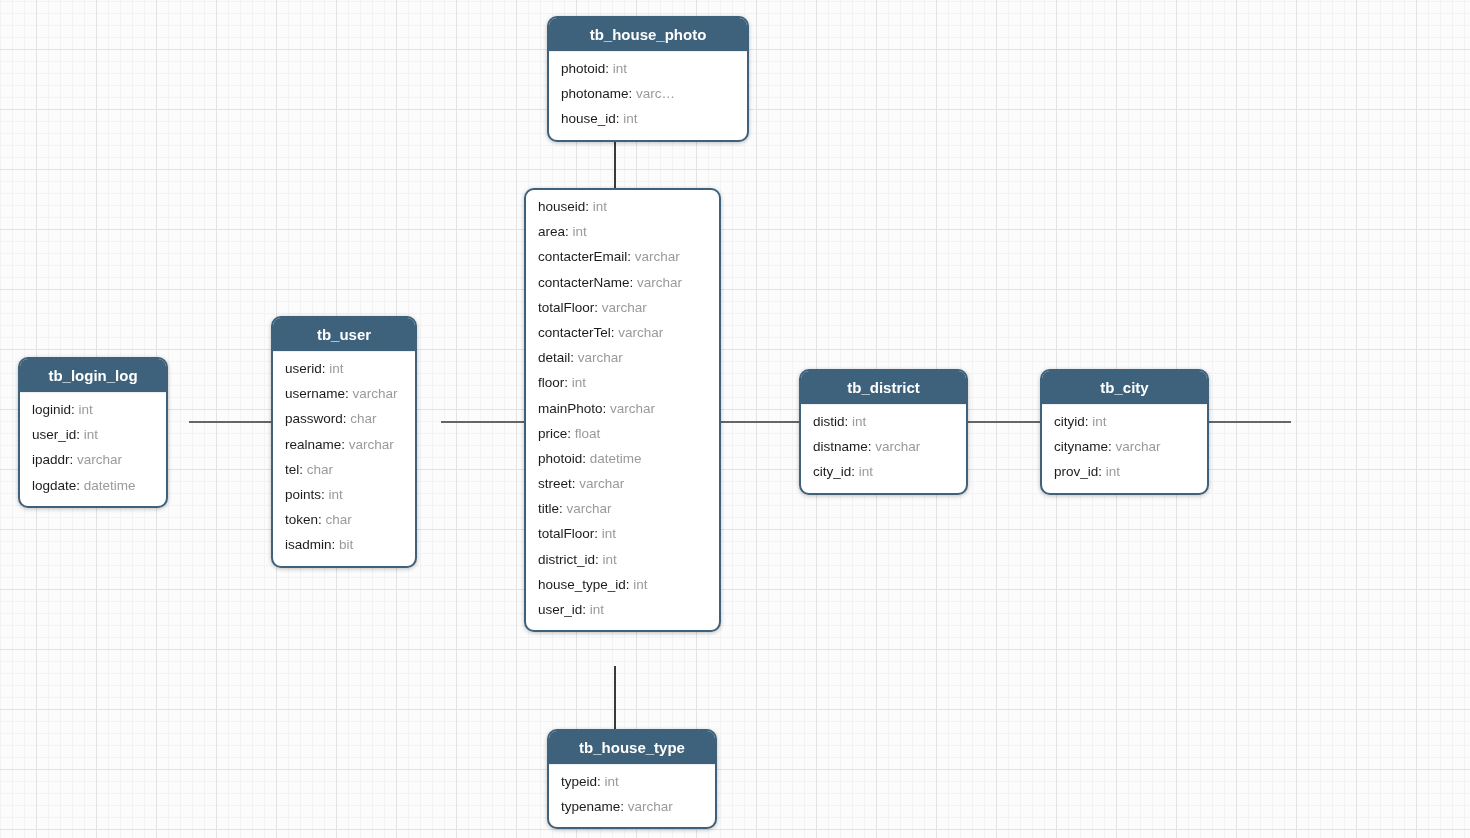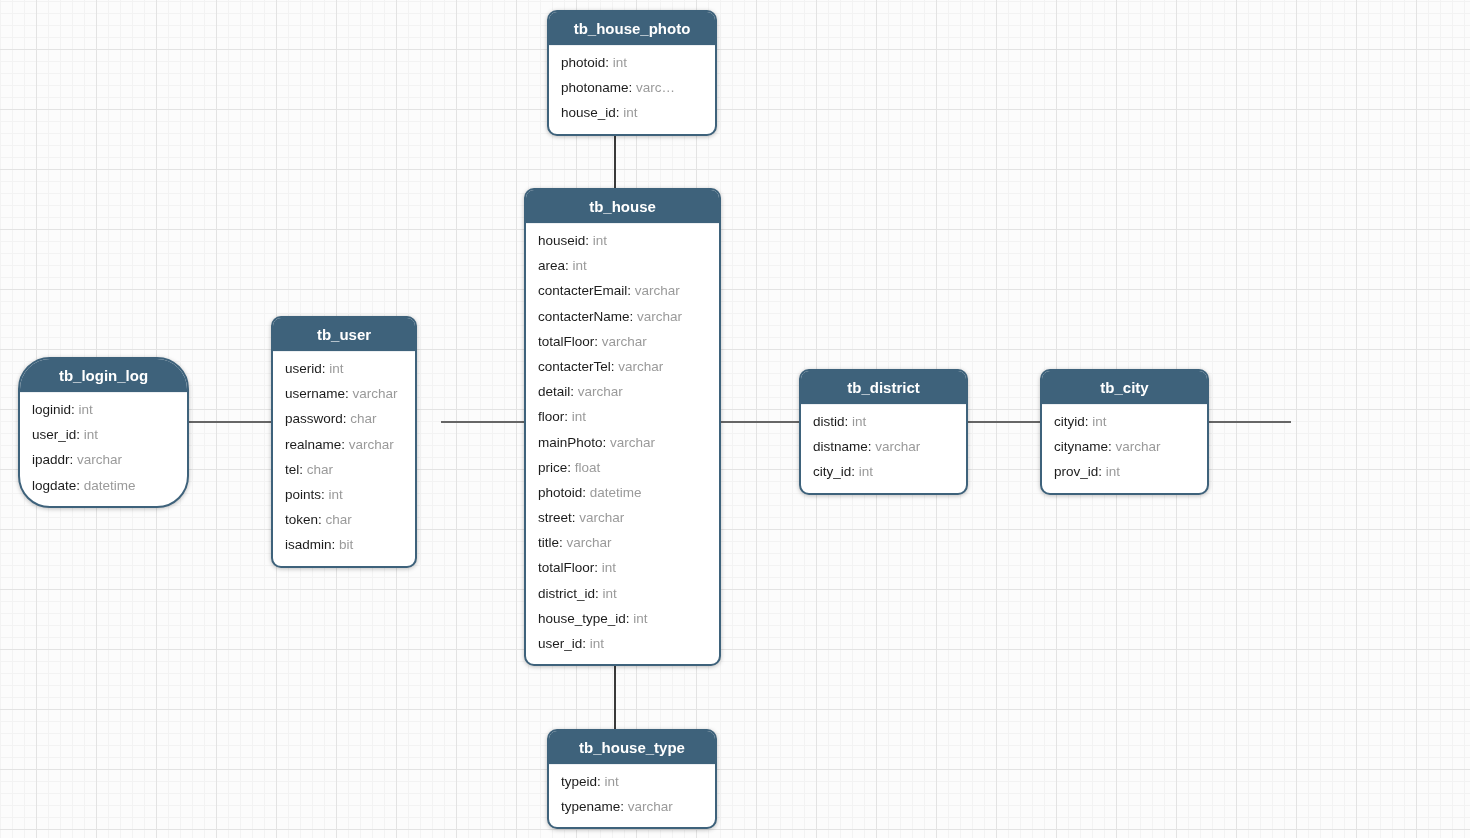--- a/index.html
+++ b/index.html
@@ -65,30 +65,29 @@
   .fname::after{content:": ";white-space:pre;}
   .ftype{color:var(--field-type);}
   .connector{position:absolute;z-index:1;}
   .connector.h{background:var(--connector-h);}
   .connector.v{background:var(--connector-v);}
 </style>
 </head>
 <body>
 
 <div class="canvas">
-    <div class="entity" style="left: 547px; top: 10px; width: 170px;">
+    <div class="entity" style="left: 547px; top: 16px; width: 202px;">
     <div class="ttl">tb_house_photo</div>
     <div class="tbody">
         <div class="row"><span class="fname">photoid</span><span class="ftype">int</span></div>
         <div class="row"><span class="fname">photoname</span><span class="ftype">varc…</span></div>
         <div class="row"><span class="fname">house_id</span><span class="ftype">int</span></div>
       </div>
   </div>
     <div class="entity" style="left: 524px; top: 188px; width: 197px;">
-    <div class="ttl">tb_house</div>
     <div class="tbody">
         <div class="row"><span class="fname">houseid</span><span class="ftype">int</span></div>
         <div class="row"><span class="fname">area</span><span class="ftype">int</span></div>
         <div class="row"><span class="fname">contacterEmail</span><span class="ftype">varchar</span></div>
         <div class="row"><span class="fname">contacterName</span><span class="ftype">varchar</span></div>
         <div class="row"><span class="fname">totalFloor</span><span class="ftype">varchar</span></div>
         <div class="row"><span class="fname">contacterTel</span><span class="ftype">varchar</span></div>
         <div class="row"><span class="fname">detail</span><span class="ftype">varchar</span></div>
         <div class="row"><span class="fname">floor</span><span class="ftype">int</span></div>
         <div class="row"><span class="fname">mainPhoto</span><span class="ftype">varchar</span></div>
@@ -108,21 +107,21 @@
         <div class="row"><span class="fname">userid</span><span class="ftype">int</span></div>
         <div class="row"><span class="fname">username</span><span class="ftype">varchar</span></div>
         <div class="row"><span class="fname">password</span><span class="ftype">char</span></div>
         <div class="row"><span class="fname">realname</span><span class="ftype">varchar</span></div>
         <div class="row"><span class="fname">tel</span><span class="ftype">char</span></div>
         <div class="row"><span class="fname">points</span><span class="ftype">int</span></div>
         <div class="row"><span class="fname">token</span><span class="ftype">char</span></div>
         <div class="row"><span class="fname">isadmin</span><span class="ftype">bit</span></div>
       </div>
   </div>
-    <div class="entity" style="left: 18px; top: 357px; width: 171px; border-radius: 32px;">
+    <div class="entity" style="left: 18px; top: 357px; width: 150px;">
     <div class="ttl">tb_login_log</div>
     <div class="tbody">
         <div class="row"><span class="fname">loginid</span><span class="ftype">int</span></div>
         <div class="row"><span class="fname">user_id</span><span class="ftype">int</span></div>
         <div class="row"><span class="fname">ipaddr</span><span class="ftype">varchar</span></div>
         <div class="row"><span class="fname">logdate</span><span class="ftype">datetime</span></div>
       </div>
   </div>
     <div class="entity" style="left: 799px; top: 369px; width: 169px;">
     <div class="ttl">tb_district</div>

